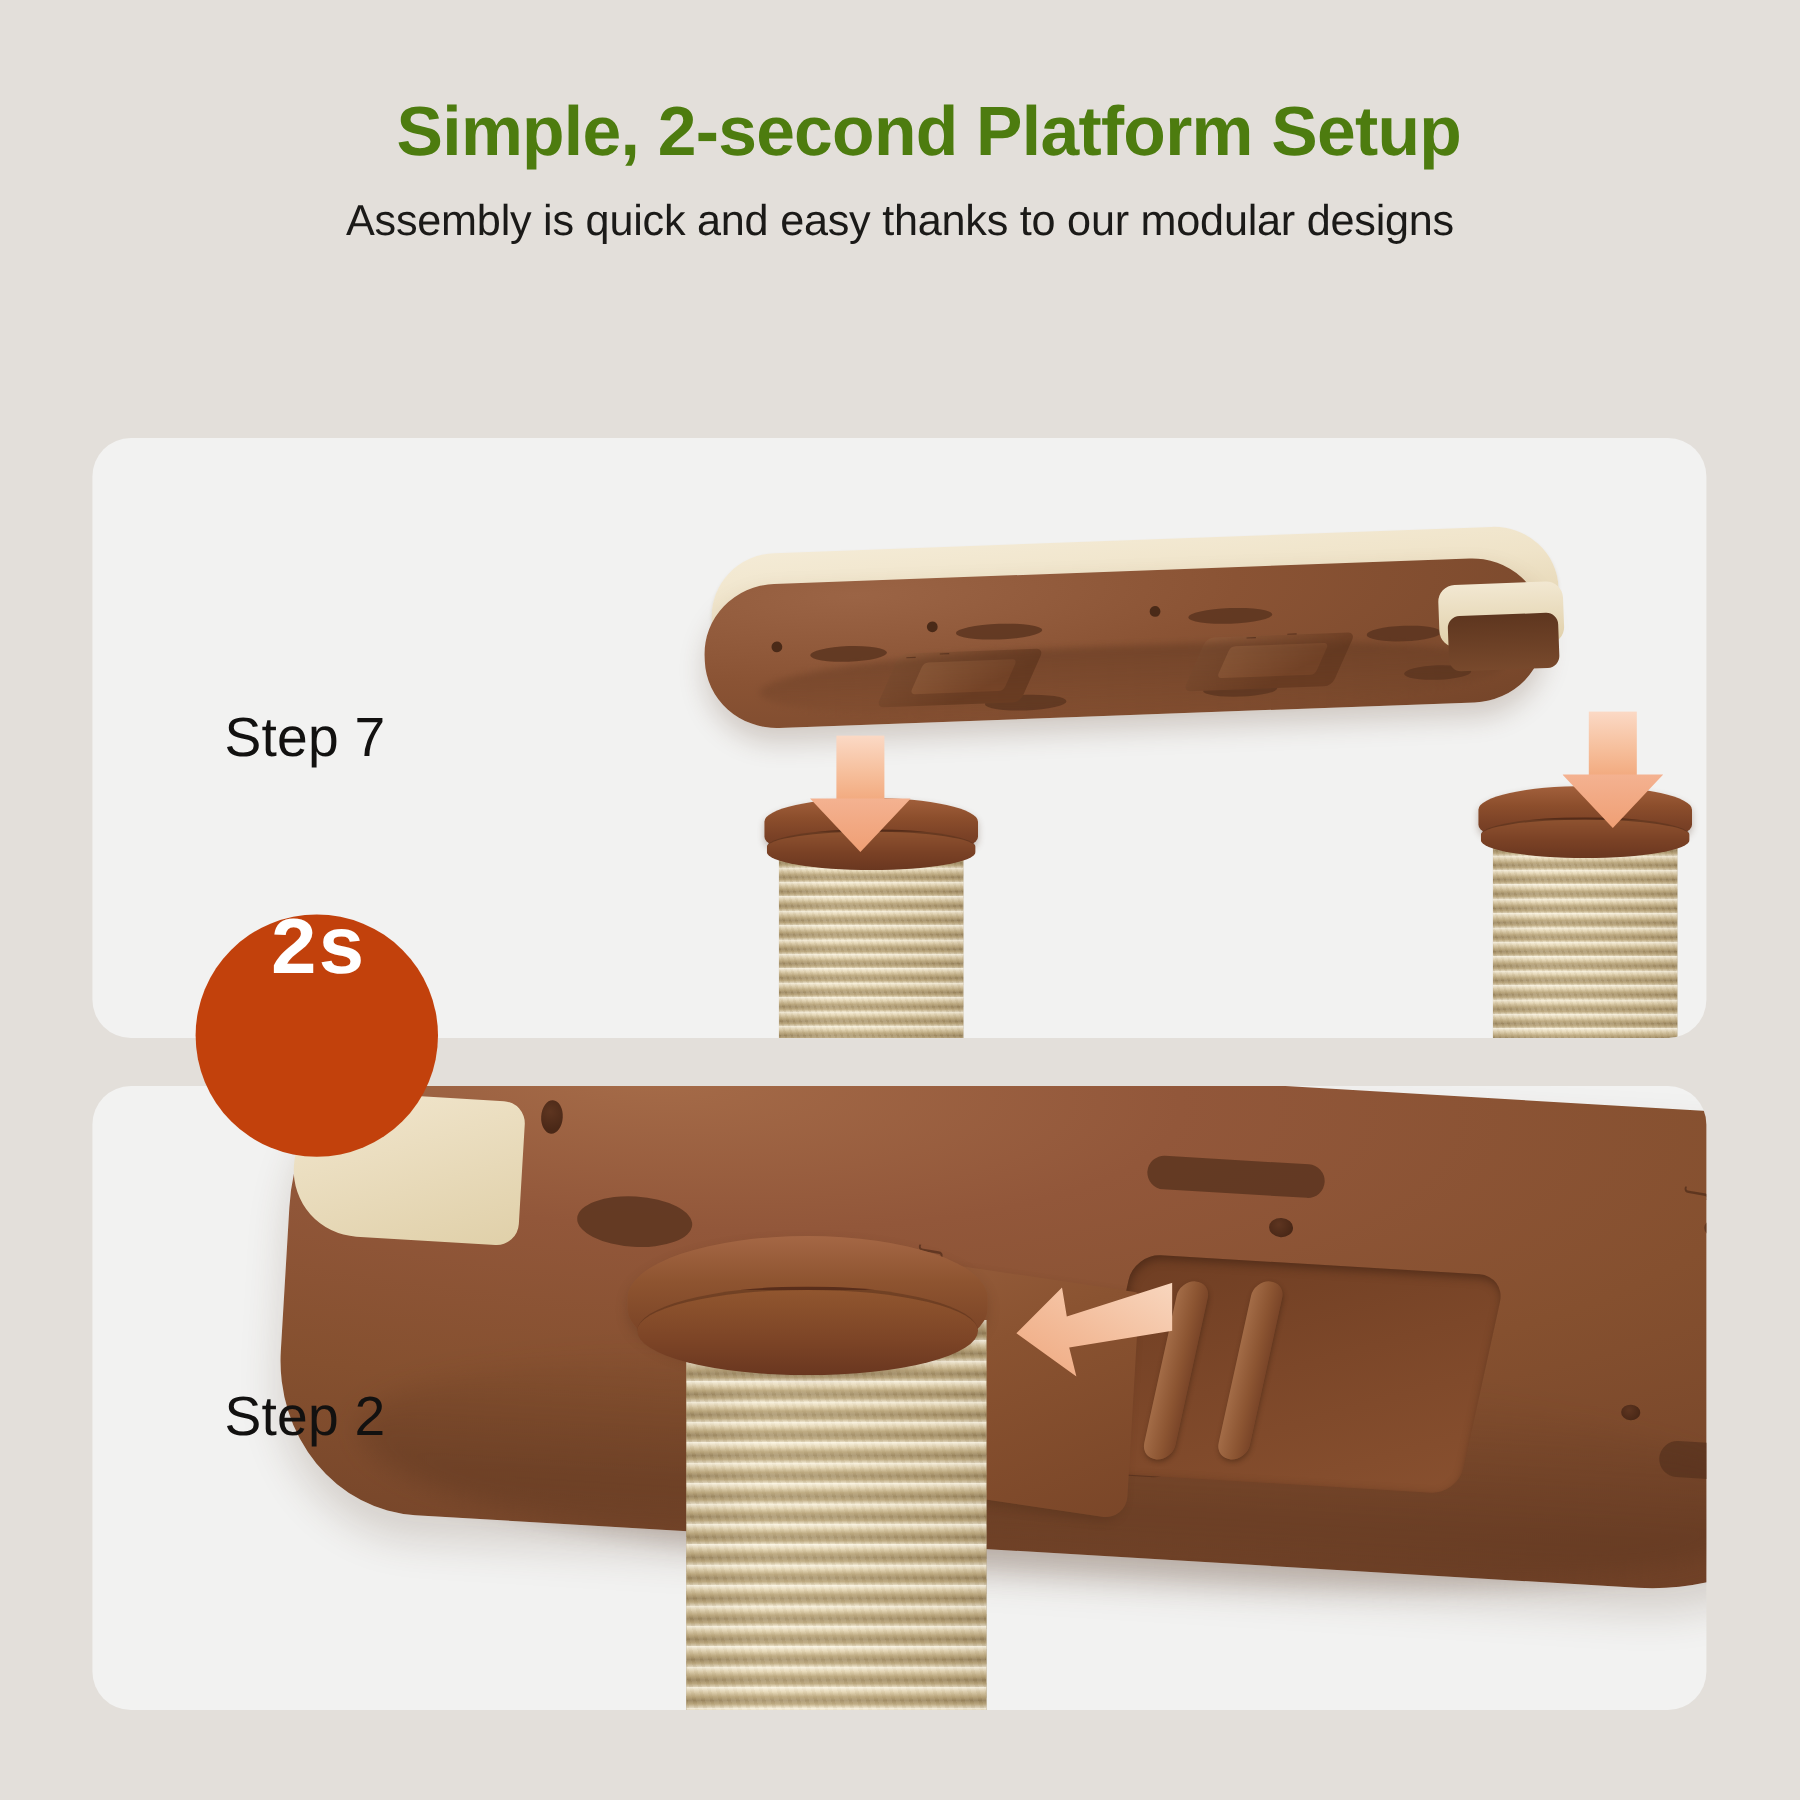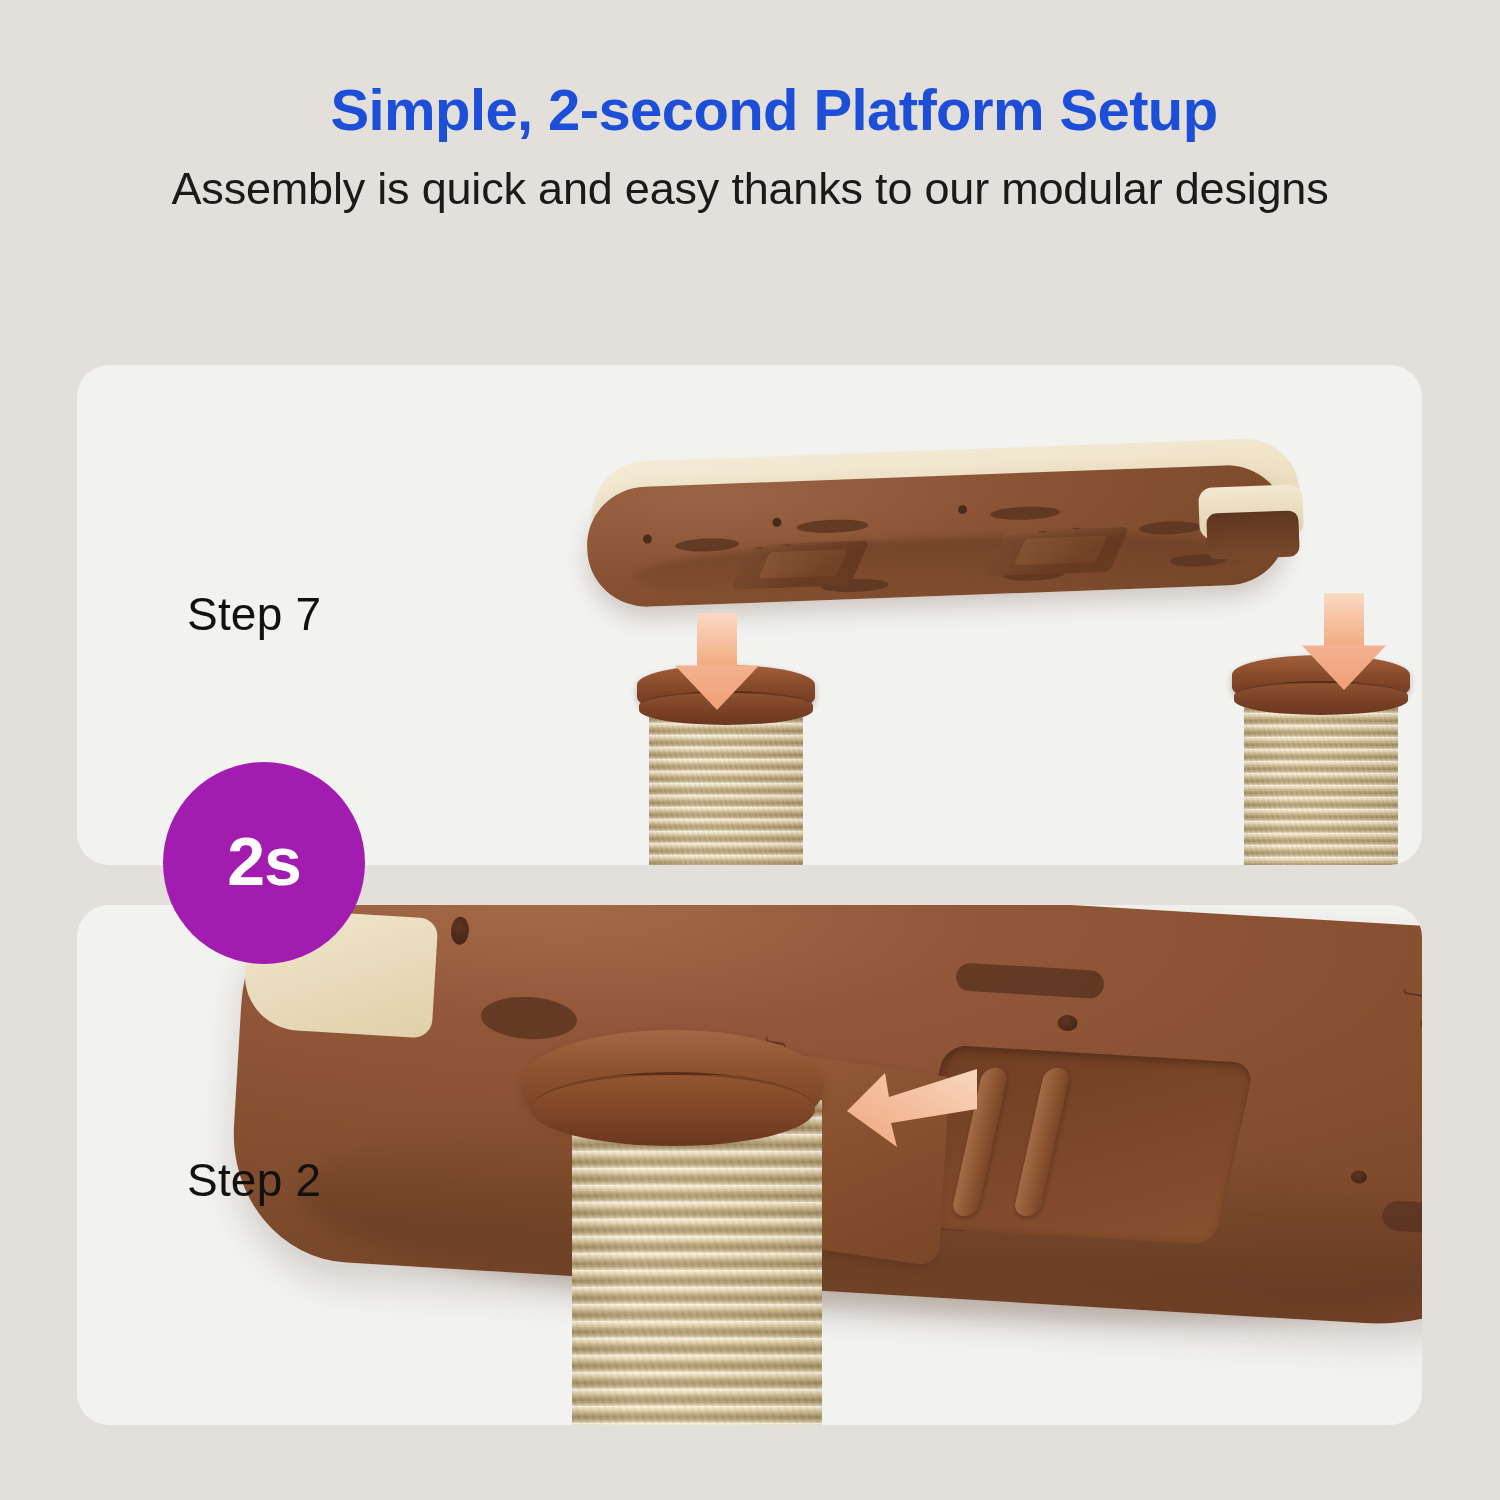--- a/index.html
+++ b/index.html
@@ -21,29 +21,29 @@
     position: absolute;
     top: 0; left: 0;
     width: 1500px;
     padding-top: 78px;
     text-align: center;
   }
 
   #page-title {
     font-size: 58px;
     font-weight: 700;
-    color: #1d4ed8;
+    color: #4d7c0f;
     letter-spacing: -0.6px;
     line-height: 1.12;
     padding-left: 48px;
   }
 
   #page-subtitle {
     margin-top: 20px;
-    font-size: 45px;
+    font-size: 36px;
     font-weight: 400;
     color: #1B1A18;
     letter-spacing: -0.2px;
     line-height: 1.15;
   }
 
   
   .panel {
     position: absolute;
     left: 77px;
@@ -69,25 +69,25 @@
   #step2-label { top: 248px; }
 
   
   #badge-2s {
     position: absolute;
     left: 163px;
     top: 762px;
     width: 202px;
     height: 202px;
     border-radius: 50%;
-    background: #a21caf;
+    background: #c2410c;
     z-index: 40;
     display: flex;
-    align-items: center;
     justify-content: center;
+    font-family: Liberation Mono, monospace;
   }
   #badge-2s-label {
     color: #FFFFFF;
     font-size: 68px;
     font-weight: 700;
     letter-spacing: -1px;
     line-height: 1;
     transform: translateY(-2px);
   }
 

